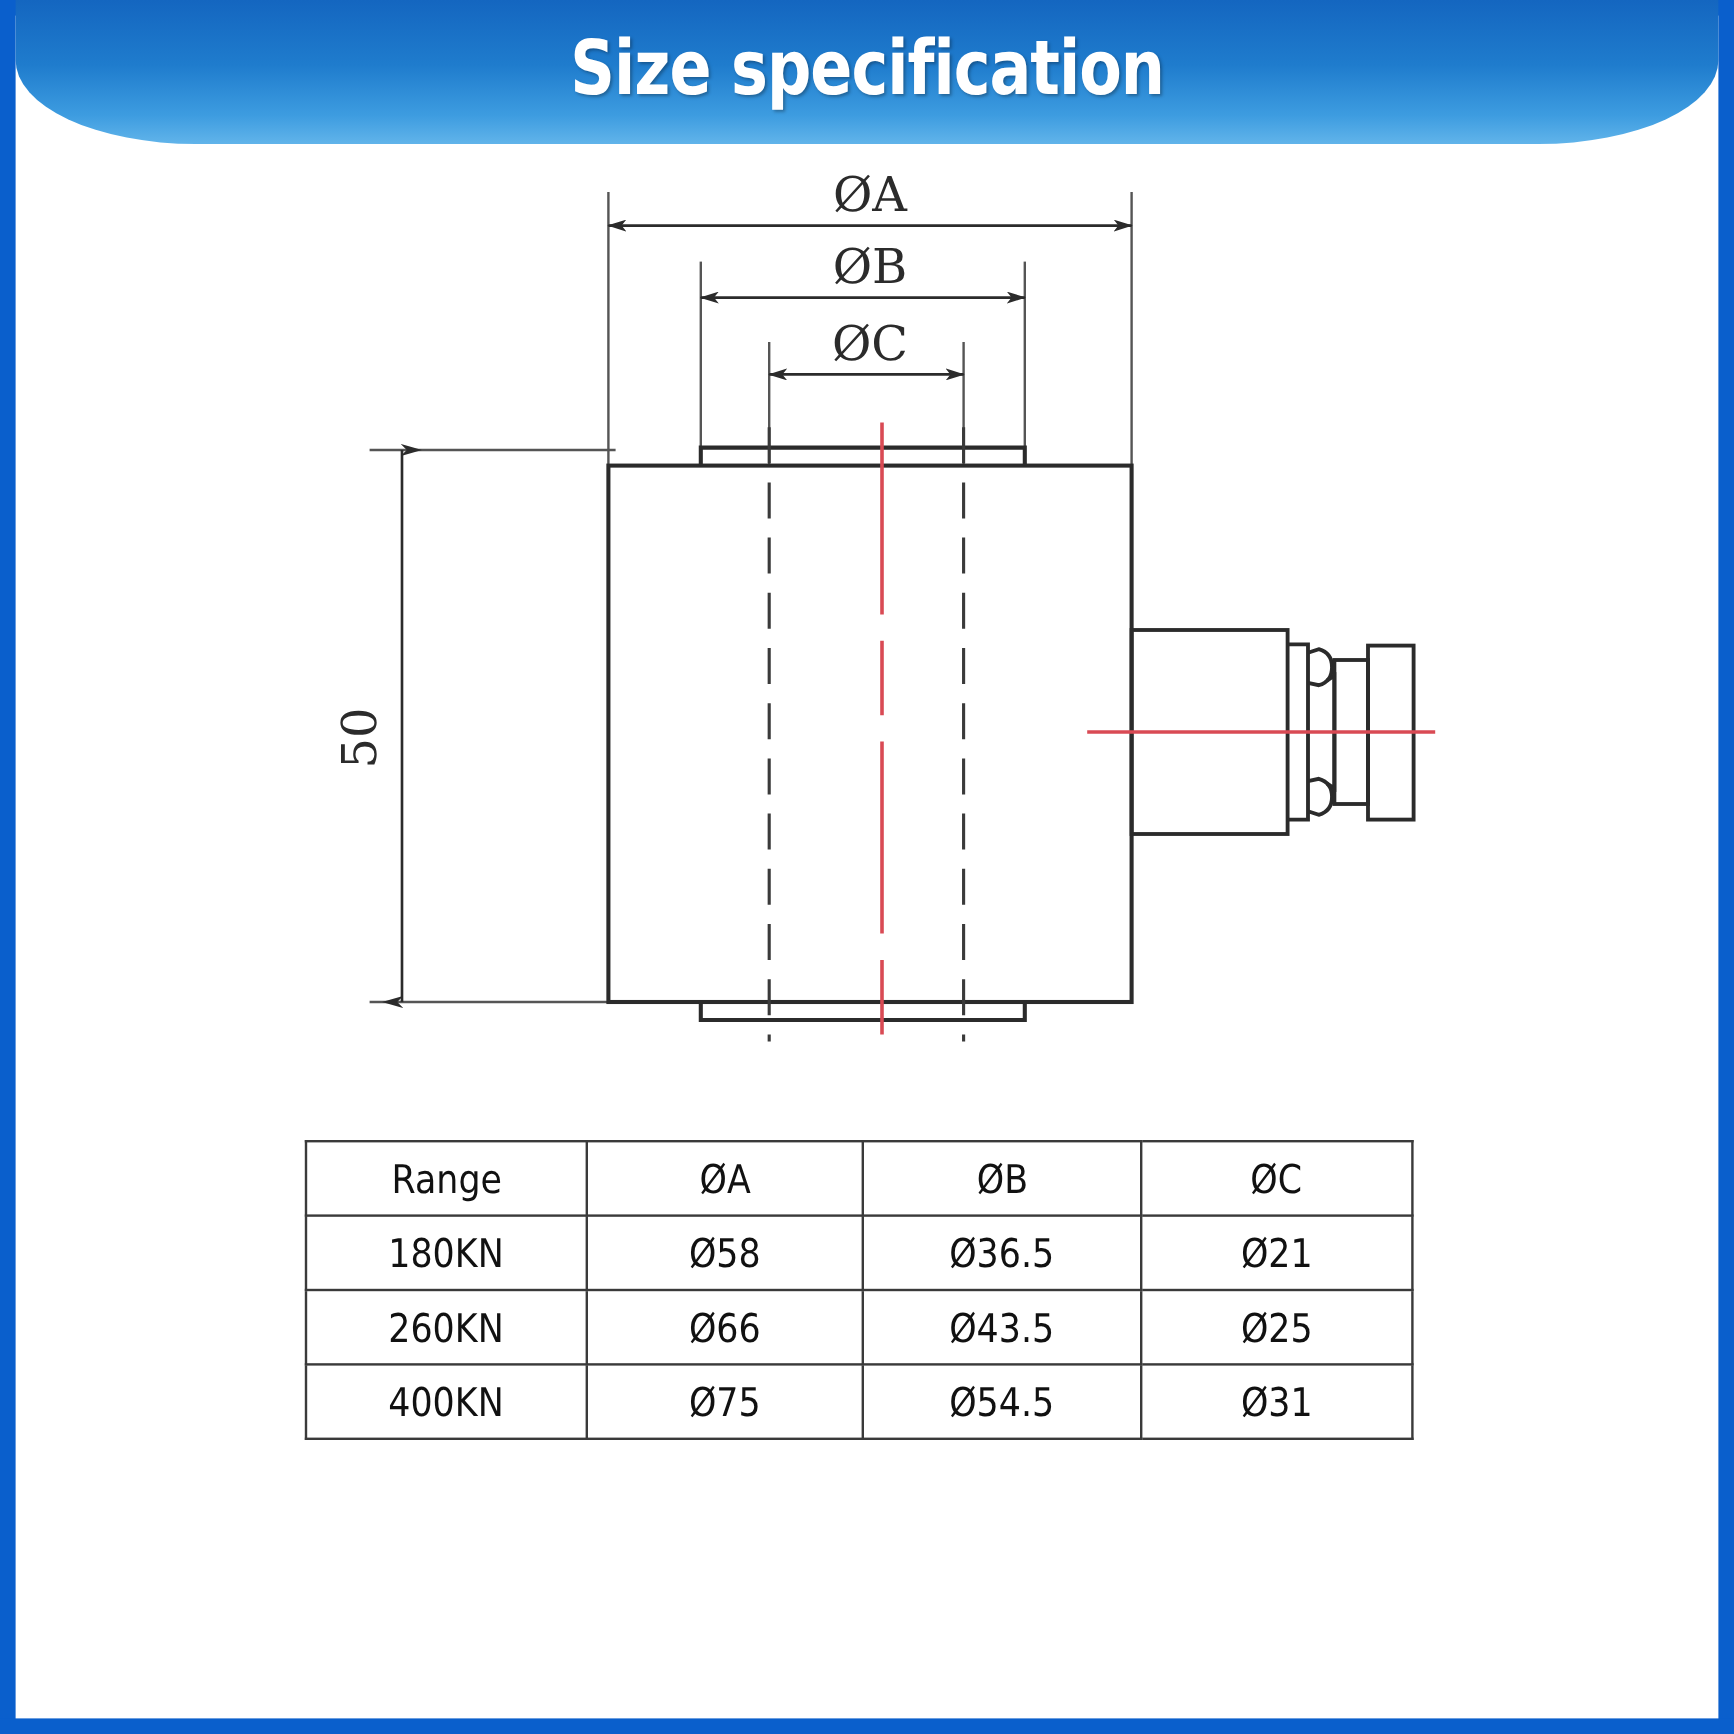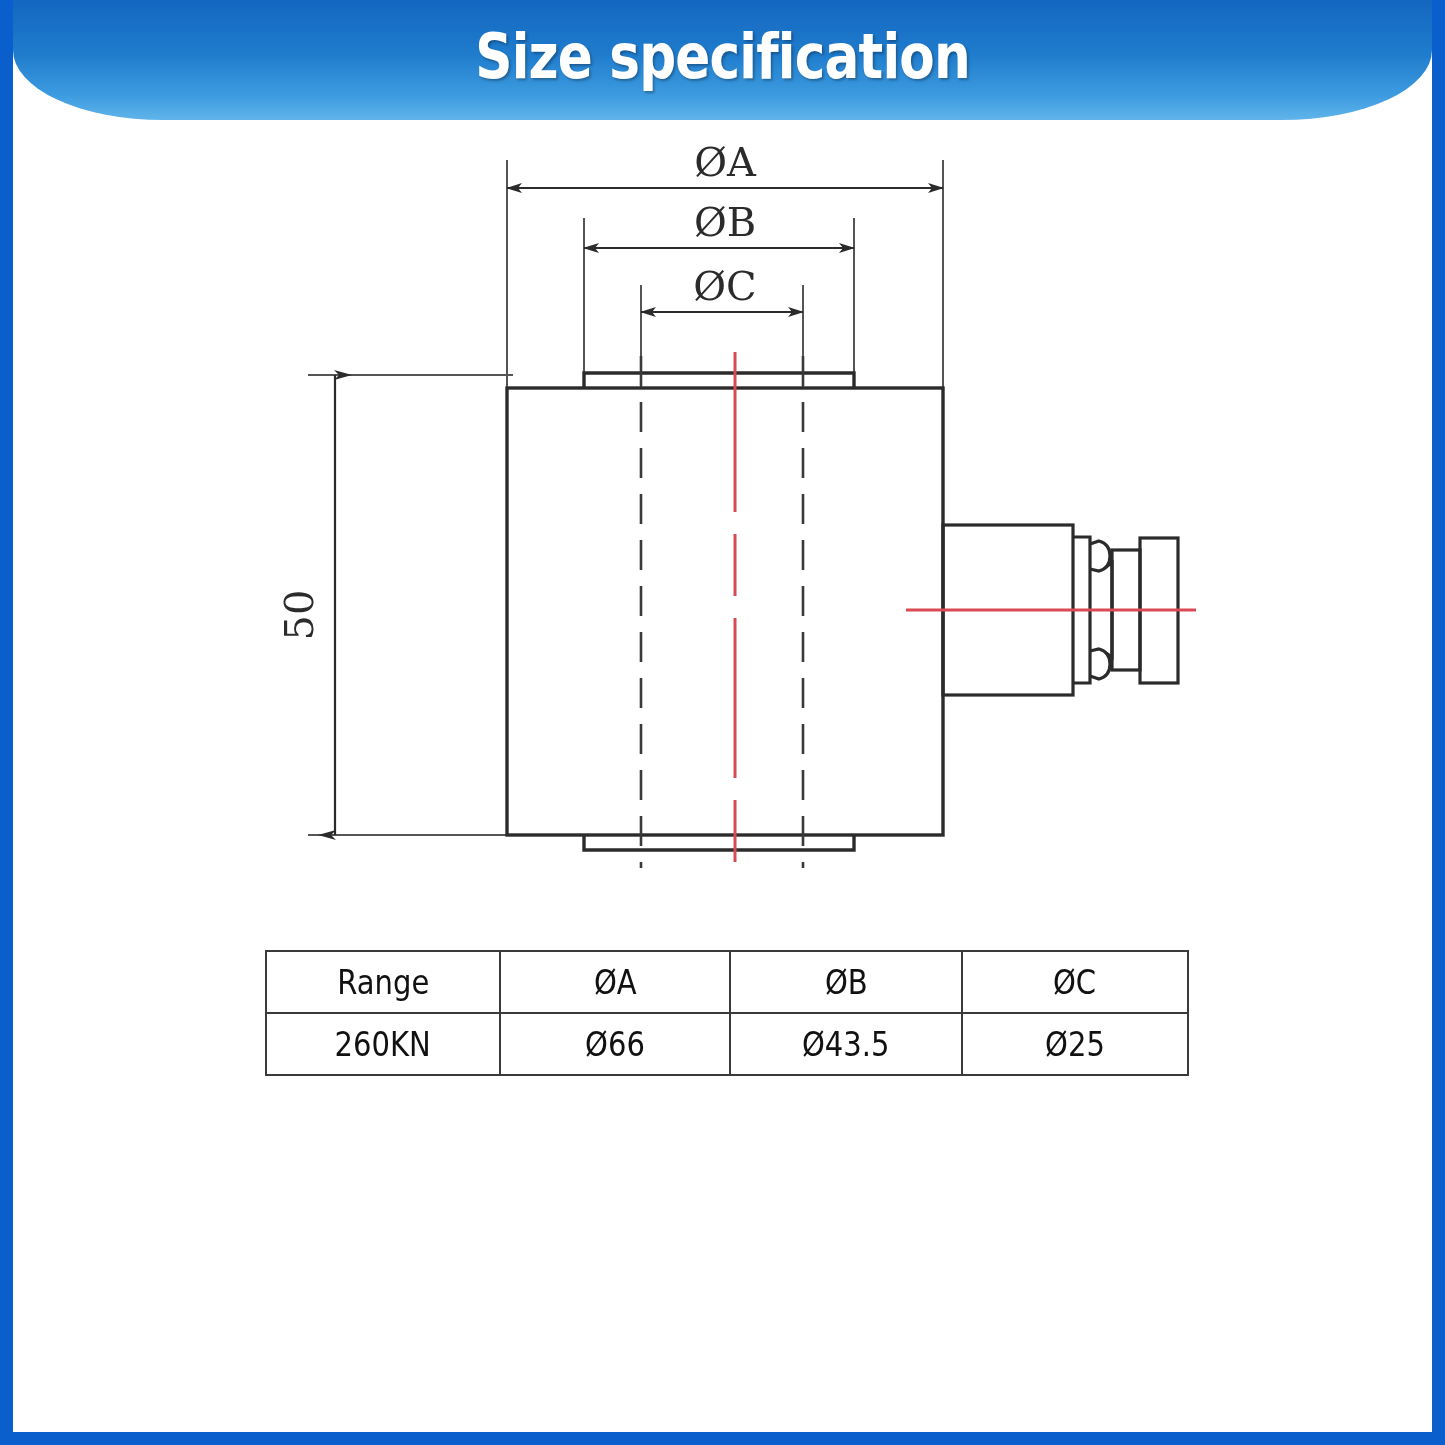--- a/index.html
+++ b/index.html
@@ -63,21 +63,21 @@
     left: 13px;
     top: 120px;
     width: 1419px;
     height: 1312px;
   }
   #drawing svg { display: block; }
 
   
   #spec-table {
     position: absolute;
-    left: 265px;
+    left: 254px;
     top: 950px;
     width: 922px;
     border-collapse: collapse;
     table-layout: fixed;
   }
   #spec-table td, #spec-table th {
     border: 2px solid #3a3a3a;
     text-align: center;
     vertical-align: middle;
     font-family: "DejaVu Sans", sans-serif;
@@ -199,21 +199,33 @@
     <thead>
       <tr>
         <th><span class="cell-inner">Range</span></th>
         <th><span class="cell-inner">ØA</span></th>
         <th><span class="cell-inner">ØB</span></th>
         <th><span class="cell-inner">ØC</span></th>
       </tr>
     </thead>
     <tbody>
       <tr>
+        <td><span class="cell-inner">180KN</span></td>
+        <td><span class="cell-inner">Ø58</span></td>
+        <td><span class="cell-inner">Ø36.5</span></td>
+        <td><span class="cell-inner">Ø21</span></td>
+      </tr>
+      <tr>
         <td><span class="cell-inner">260KN</span></td>
         <td><span class="cell-inner">Ø66</span></td>
         <td><span class="cell-inner">Ø43.5</span></td>
         <td><span class="cell-inner">Ø25</span></td>
       </tr>
+      <tr>
+        <td><span class="cell-inner">400KN</span></td>
+        <td><span class="cell-inner">Ø75</span></td>
+        <td><span class="cell-inner">Ø54.5</span></td>
+        <td><span class="cell-inner">Ø31</span></td>
+      </tr>
     </tbody>
   </table>
 
 </div>
 
 </body></html>

